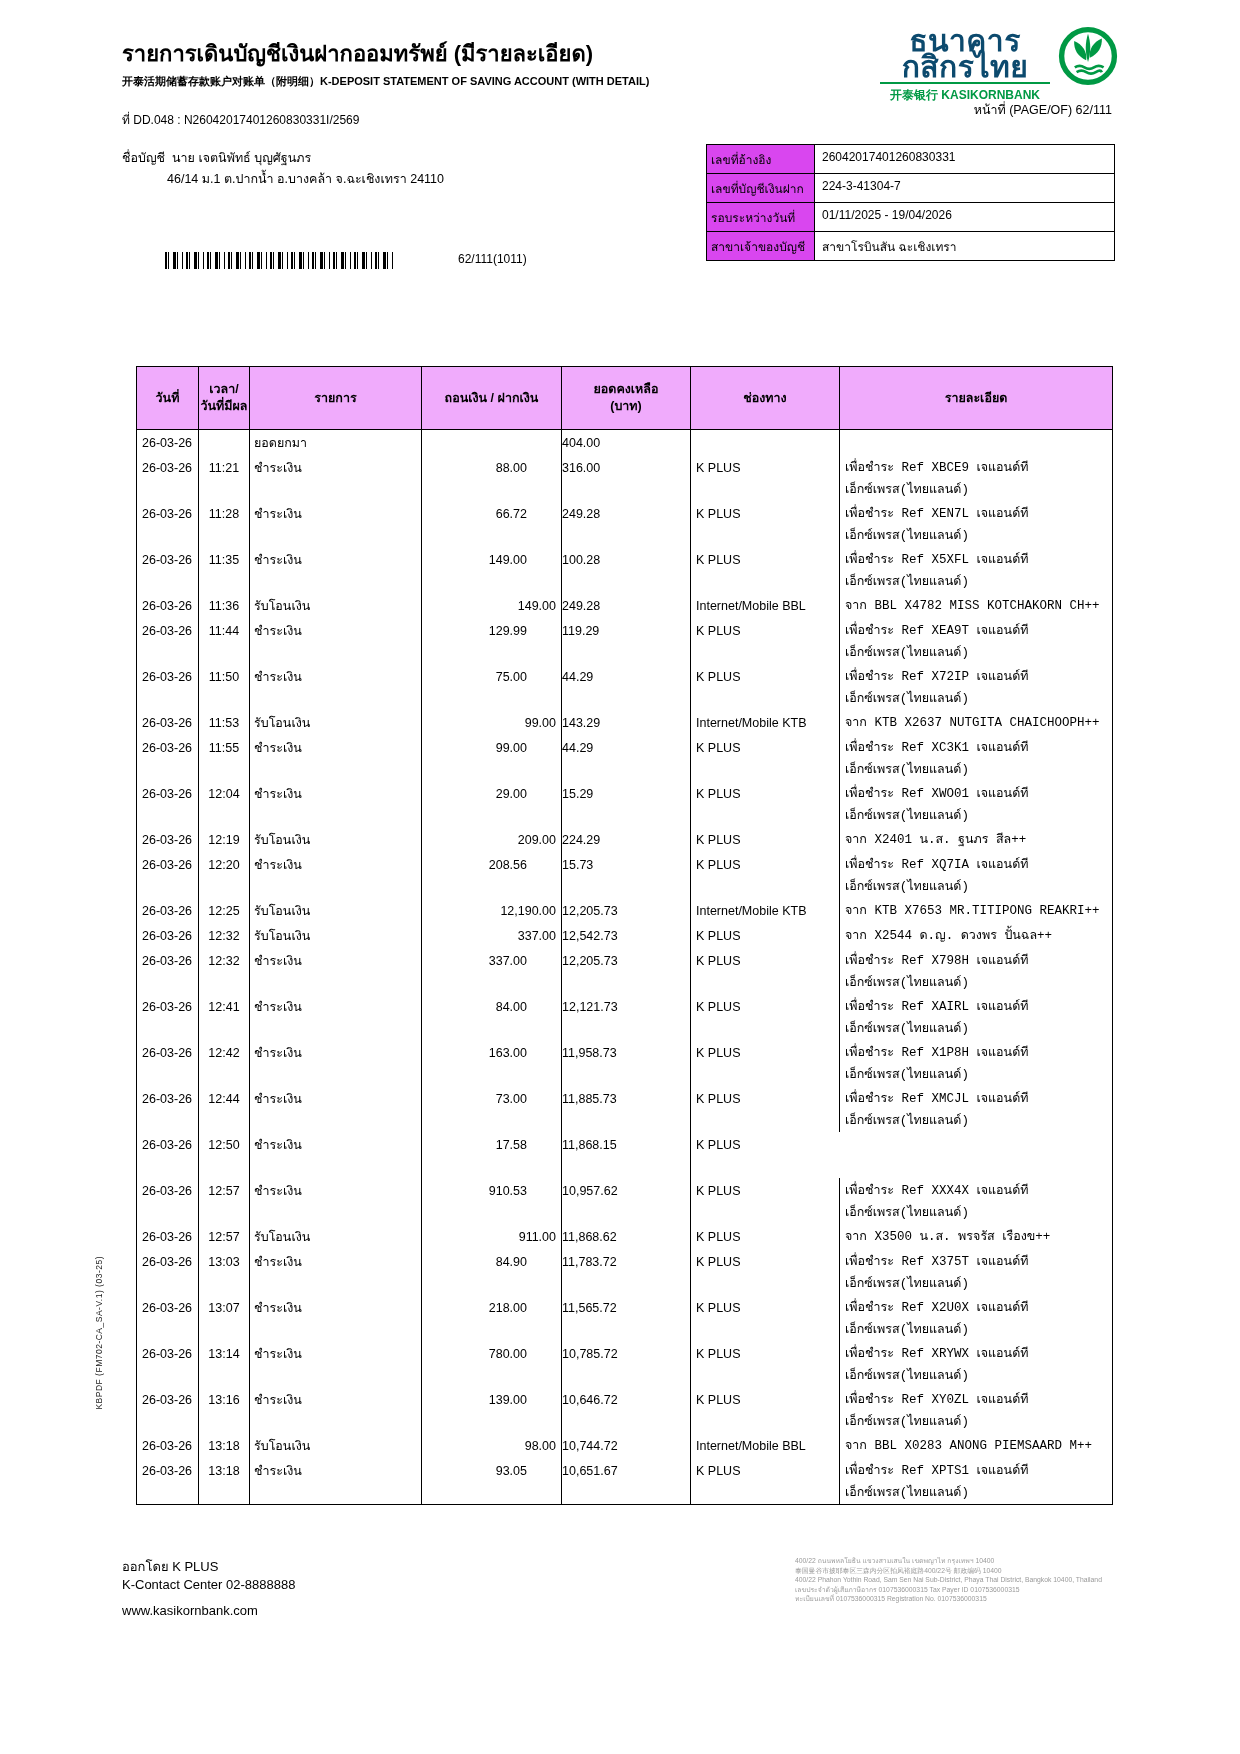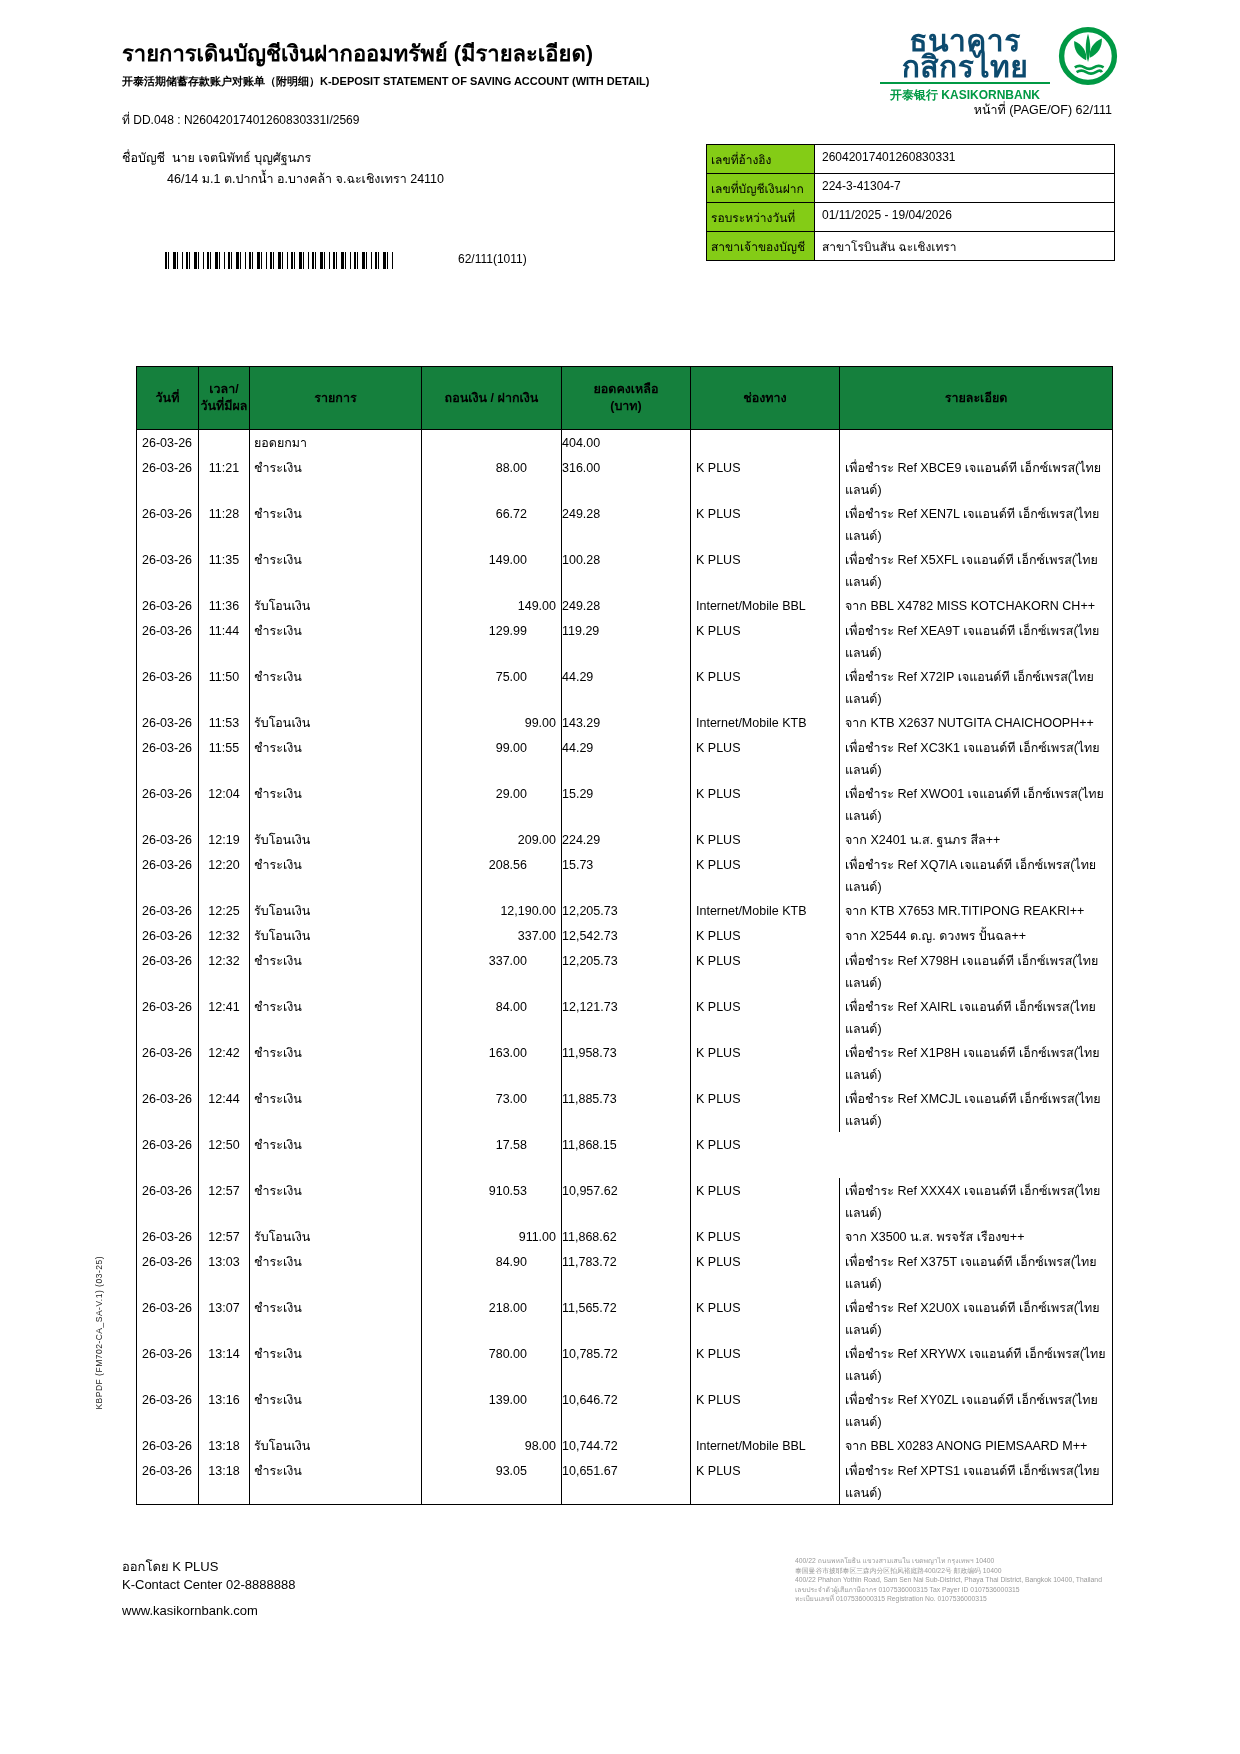--- a/index.html
+++ b/index.html
@@ -19,52 +19,52 @@
   .logo-sub  { font-size:12px; font-weight:bold; color:#009944; white-space:nowrap; }
   .logo-circle { position:absolute; left:1058px; top:26px; width:60px; height:60px; }
   .page-label { position:absolute; top:100px; left:836px; width:276px; text-align:right; font-size:12.5px; }
   
   .acct { position:absolute; left:122px; top:148px; font-size:12.5px; line-height:21px; }
   .acct .addr { margin-left:45px; }
   
   .info-table { position:absolute; left:706px; top:144px; width:409px; border:1px solid #000; }
   .info-row { display:flex; border-bottom:1px solid #000; }
   .info-row:last-child { border-bottom:none; }
-  .info-label { width:108px; background:#84cc16; border-right:1px solid #000;
+  .info-label { width:108px; background:#d946ef; border-right:1px solid #000;
                 font-size:12px; padding:5px 4px 4px 4px; }
   .info-value { flex:1; font-size:12px; padding:5px 4px 4px 7px; }
   
   .barcode { position:absolute; left:165px; top:252px; width:228px; height:17px;
     background:repeating-linear-gradient(90deg,
       #000 0 2px, #fff 2px 3px, #000 3px 4px, #fff 4px 8px,
       #000 8px 11px, #fff 11px 12px, #000 12px 13px, #fff 13px 17px,
       #000 17px 18px, #fff 18px 21px); }
   .barcode-label { position:absolute; left:458px; top:252px; font-size:12px; }
   
   .stmt { position:absolute; left:136px; top:366px; width:977px; }
-  .stmt-head { display:flex; border:1px solid #000; background:#15803d; height:64px; }
+  .stmt-head { display:flex; border:1px solid #000; background:#f0abfc; height:64px; }
   .stmt-head .hc { display:flex; flex-direction:column; justify-content:center; align-items:center;
                    border-right:1px solid #000; font-size:12.5px; font-weight:bold;
                    text-align:center; line-height:17px; }
   .stmt-head .hc:last-child { border-right:none; }
   .stmt-body { border:1px solid #000; border-top:none; }
   .trow { display:flex; }
   .trow.h1 { min-height:25px; }
   .trow.h2 { min-height:46px; }
   .tc { border-right:1px solid #000; font-size:12.5px; line-height:22px; padding-top:2px; }
   .tc:last-child { border-right:none; }
   .c-date { width:62px;  padding-left:5px; }
   .c-time { width:51px;  text-align:center; }
   .c-desc { width:172px; padding-left:4px; }
   .c-amt  { width:140px; text-align:right; }
   .c-amt.w { padding-right:34px; }
   .c-amt.d { padding-right:5px; }
   .c-bal  { width:129px; text-align:left; padding-right:5px; }
   .c-chn  { width:149px; padding-left:5px; }
-  .c-det  { flex:1; padding-left:5px; padding-right:4px; }
+  .c-det  { flex:1; padding-left:5px; padding-right:4px;font-family:Liberation Mono, monospace; }
   
   .vcode { position:absolute; left:94px; top:1256px; font-size:8.5px; color:#222;
            writing-mode:vertical-rl; transform:rotate(180deg); letter-spacing:0.5px; }
   .footer-left { position:absolute; left:122px; top:1558px; font-size:13px; line-height:18px; }
   .footer-left .site { margin-top:8px; }
   .footer-right { position:absolute; left:795px; top:1556px; width:322px;
                   font-size:6.8px; line-height:9.6px; color:#9a9a9a; }
 </style>
 </head>
 <body>

